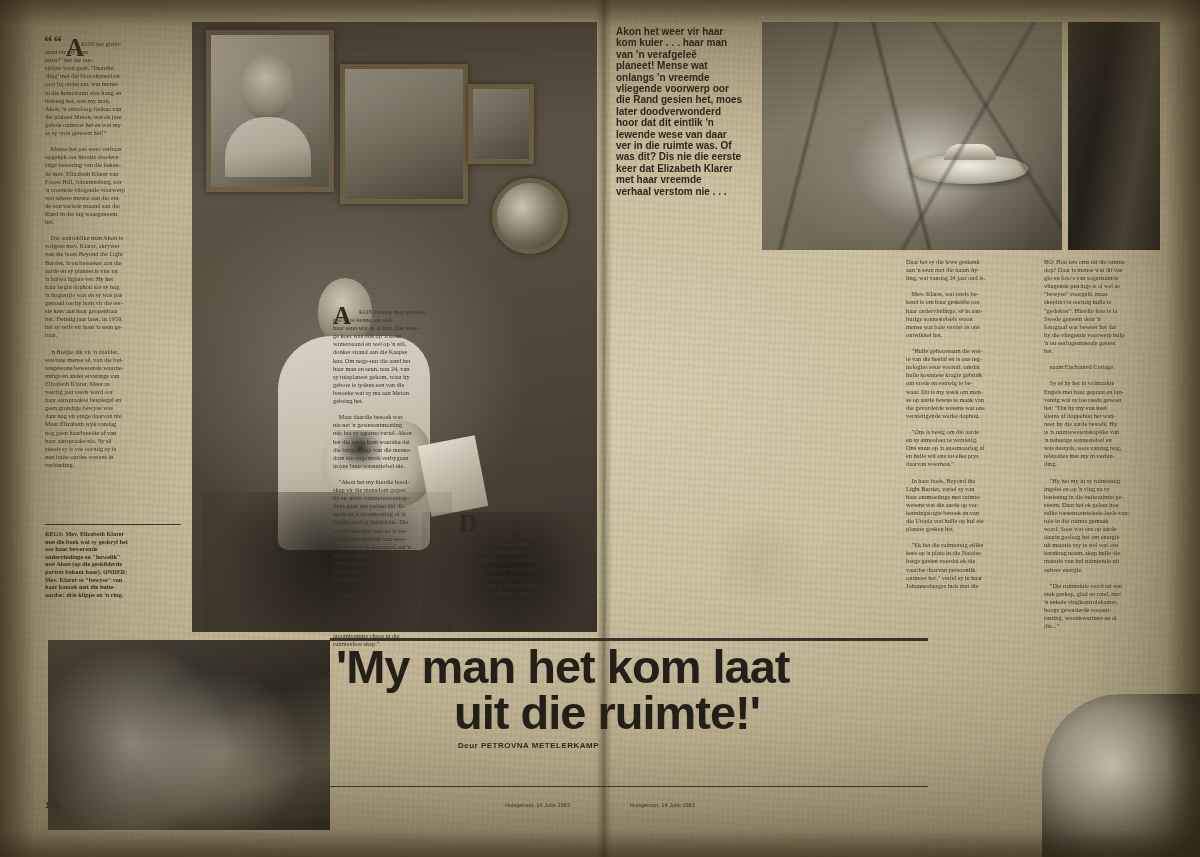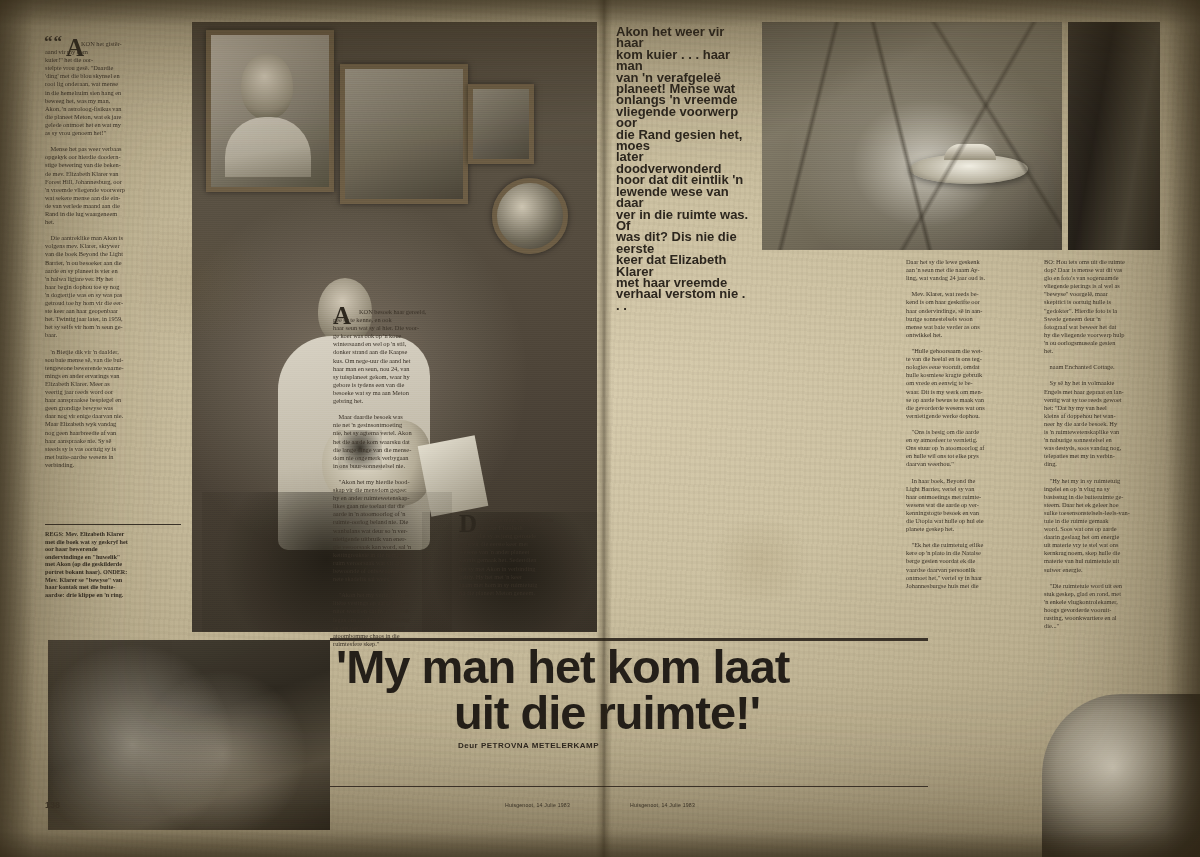--- a/index.html
+++ b/index.html
@@ -195,21 +195,21 @@
     font-size: 14.5px;
     line-height: 16.5px;
     color: #2b251e;
     z-index: 25;
   }
   
   .standfirst {
     position:absolute;
     font-family: "Liberation Sans", sans-serif;
     font-weight: bold;
-    font-size: 13px;
+    font-size: 10px;
     line-height: 11.4px;
     color: #2c261e;
     z-index: 25;
     white-space: pre-wrap;
   }
   .folio {
     position:absolute;
     font-family: "Liberation Sans", sans-serif;
     font-size: 9px;
     font-weight: bold;

